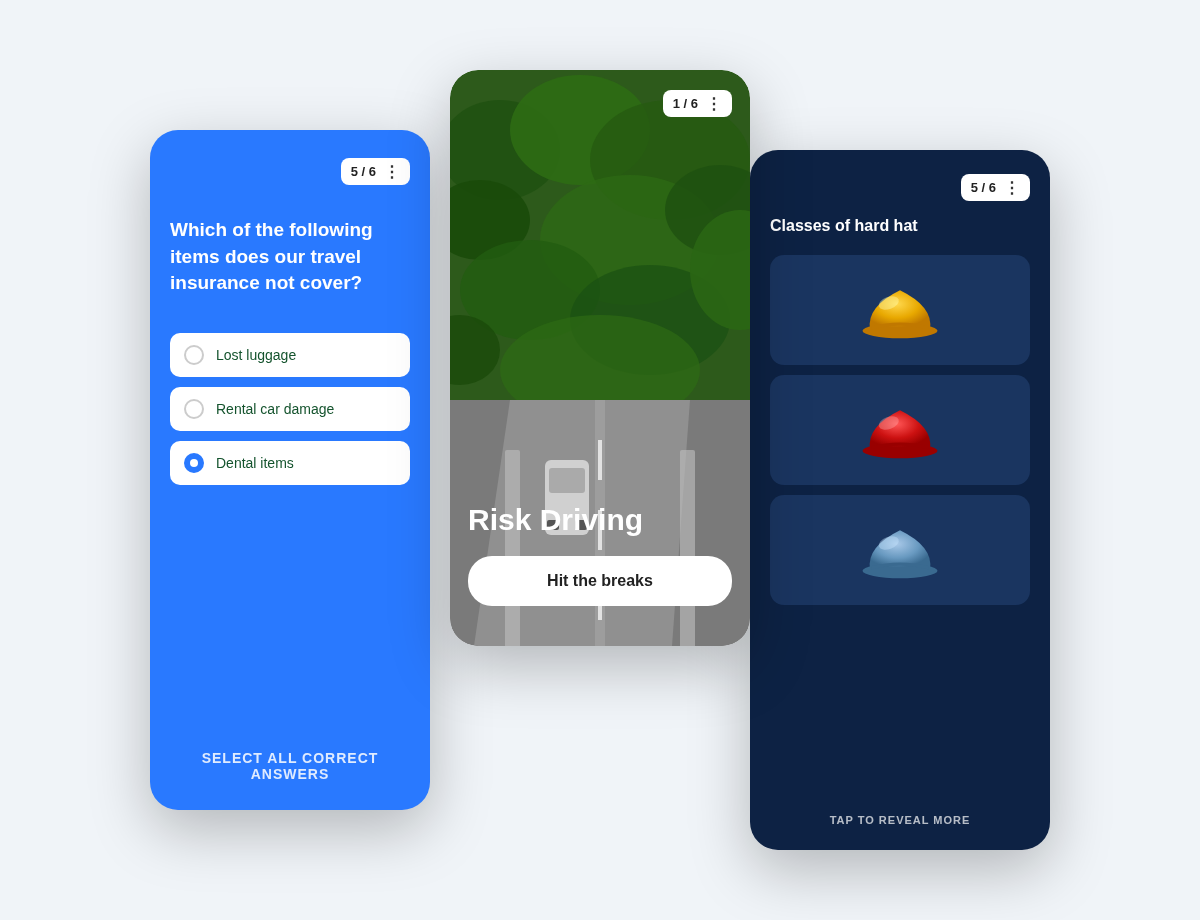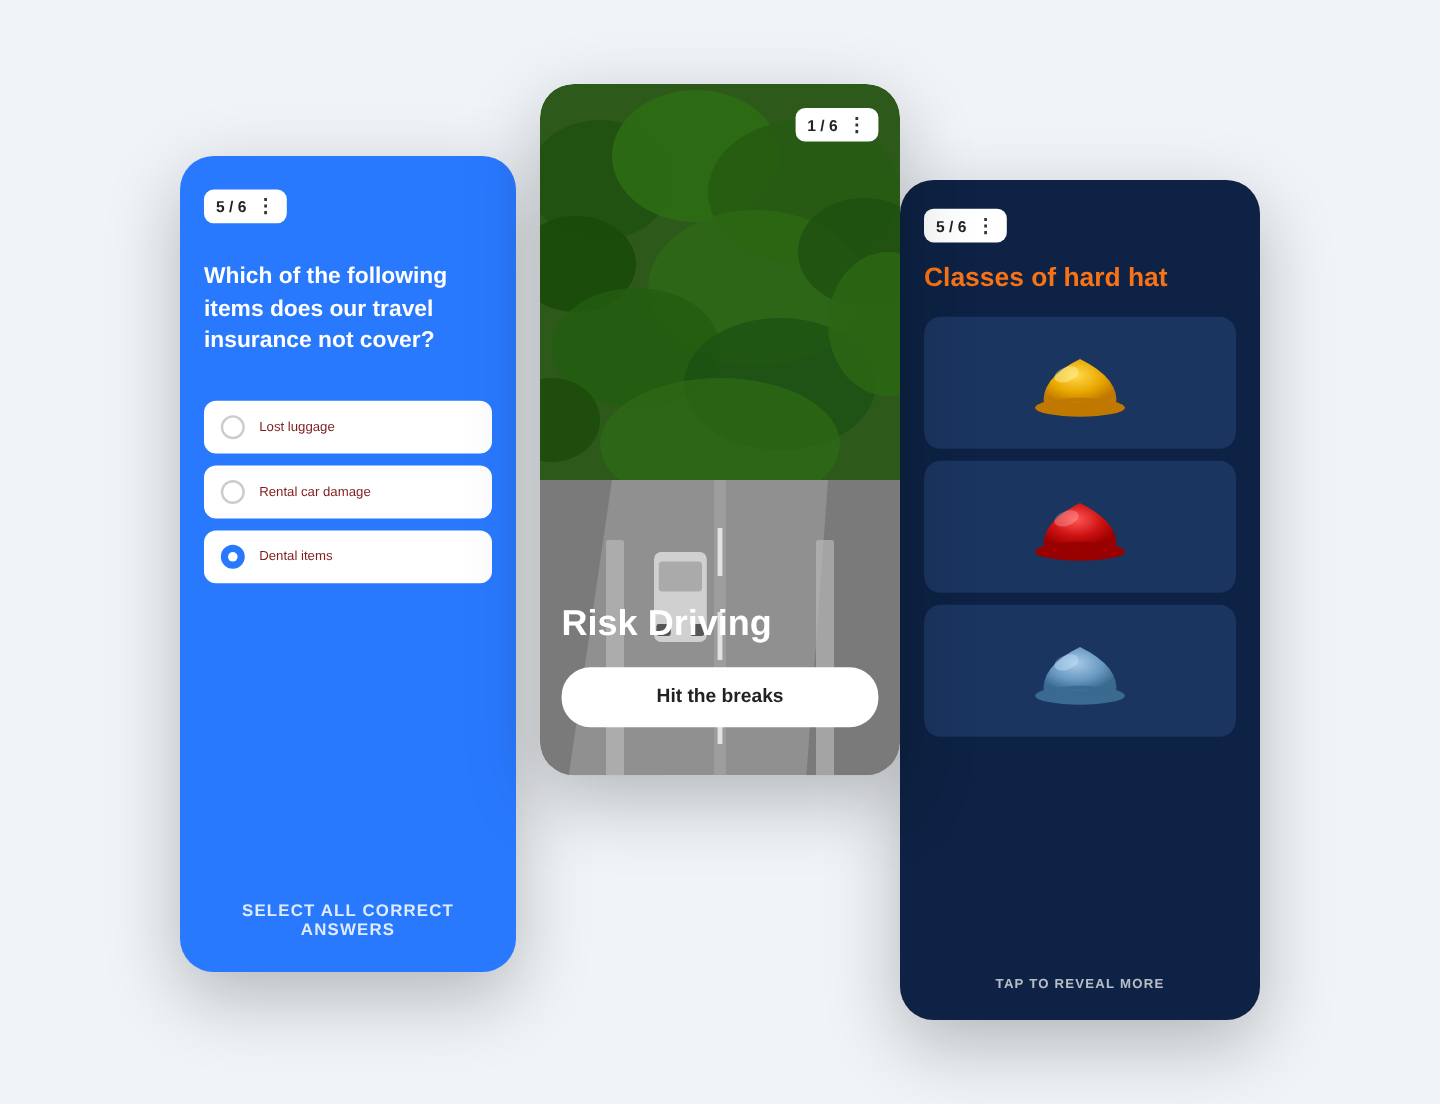--- a/index.html
+++ b/index.html
@@ -39,20 +39,21 @@
       left: 0;
       top: 60px;
       z-index: 1;
       padding: 28px 20px;
       display: flex;
       flex-direction: column;
     }
 
     .card-header-row {
       display: flex;
+      justify-content: flex-end;
       align-items: center;
       margin-bottom: 32px;
     }
 
     .progress-badge {
       background: white;
       border-radius: 8px;
       padding: 4px 10px;
       font-size: 13px;
       font-weight: 600;
@@ -111,22 +112,22 @@
 
     .radio-circle.selected::after {
       content: '';
       width: 8px;
       height: 8px;
       border-radius: 50%;
       background: white;
     }
 
     .answer-text {
-      font-size: 11px;
-      color: #7f1d1d;
+      font-size: 14px;
+      color: #14532d;
       font-weight: 500;
     }
 
     .select-all-label {
       text-align: center;
       color: rgba(255,255,255,0.85);
       font-size: 14px;
       font-weight: 700;
       letter-spacing: 1px;
       text-transform: uppercase;
@@ -210,22 +211,22 @@
       padding: 24px 20px;
       display: flex;
       flex-direction: column;
     }
 
     .card-right .card-header-row {
       margin-bottom: 16px;
     }
 
     .hard-hat-title {
-      color: #f97316;
-      font-size: 22px;
+      color: #ffffff;
+      font-size: 16px;
       font-weight: 700;
       margin-bottom: 20px;
     }
 
     .hat-items {
       display: flex;
       flex-direction: column;
       gap: 10px;
       flex: 1;
     }

